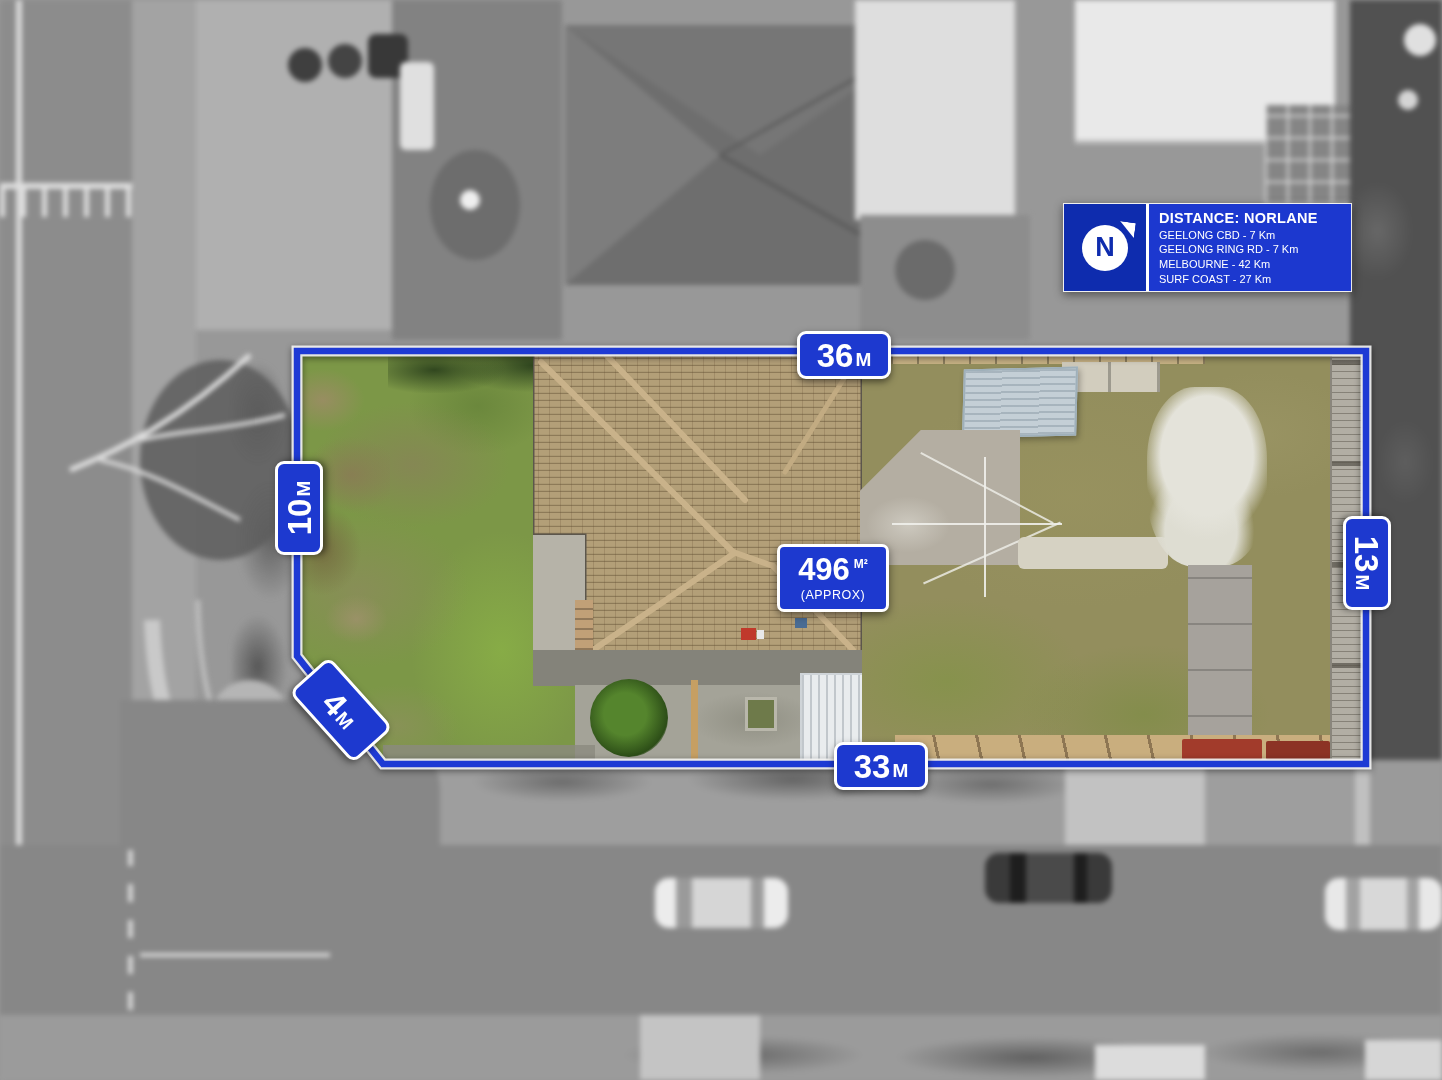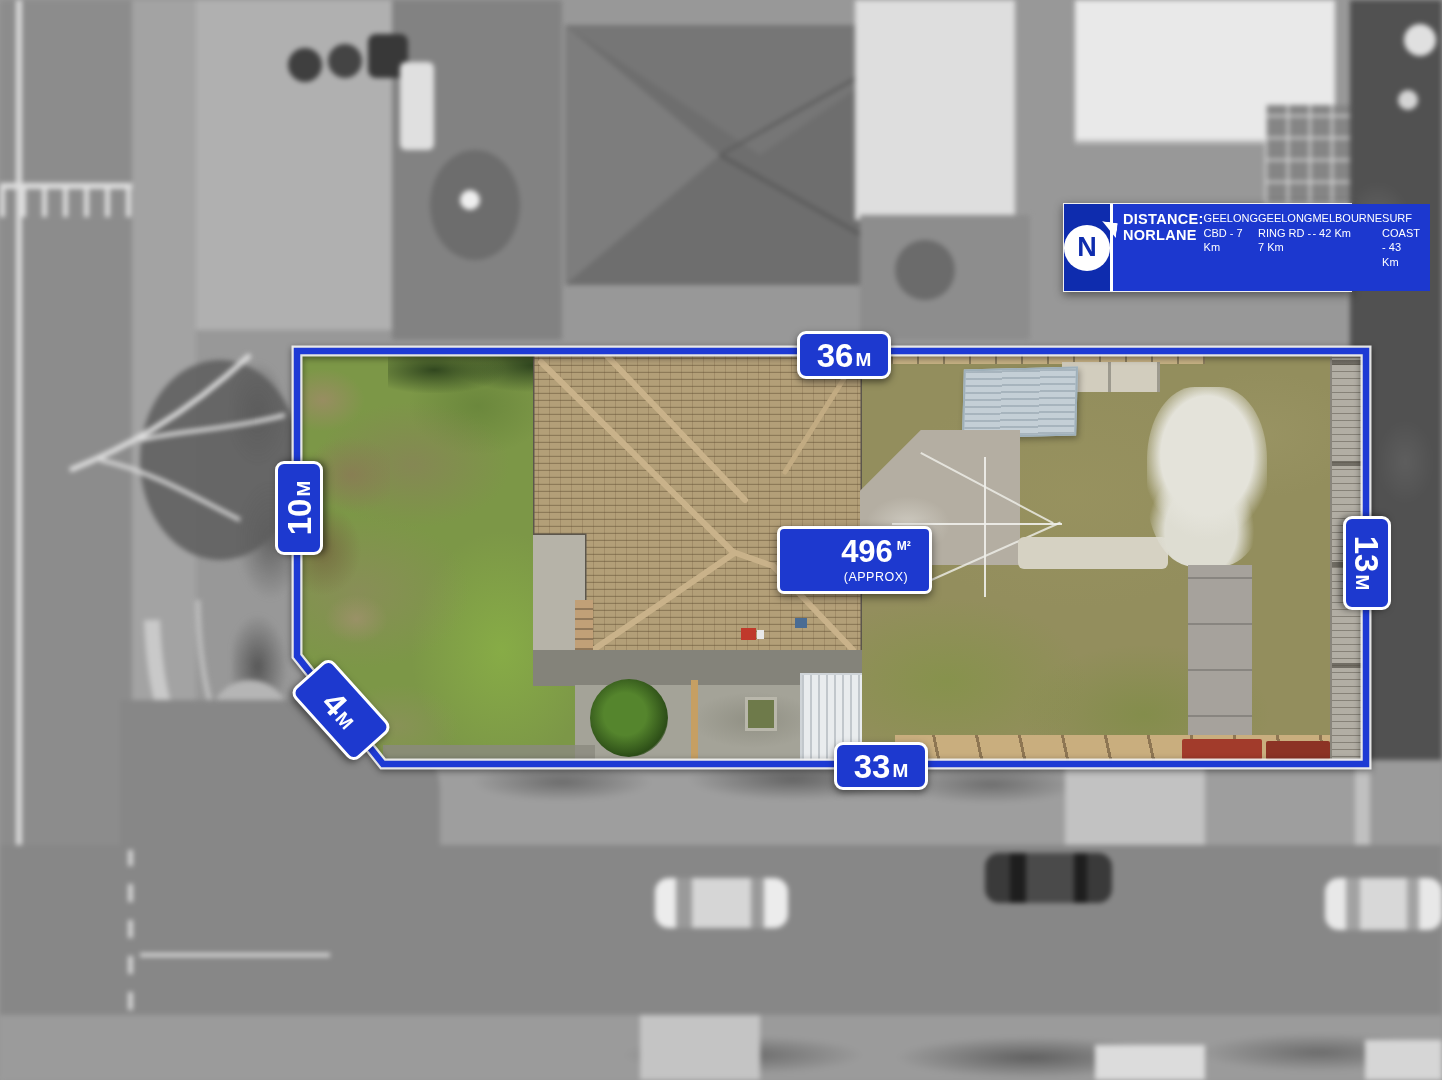--- a/index.html
+++ b/index.html
@@ -11,39 +11,39 @@
   
   #parcel{position:absolute;left:292px;top:347px;width:1078px;height:421px;
           clip-path:polygon(5px 4px,1074px 4px,1074px 417px,91px 417px,5px 309px);
           background:#8f8c5e;}
   
   .dim-label{position:absolute;width:88px;height:42px;background:#1d39cf;border:3px solid #fff;
              border-radius:9px;color:#fff;display:flex;align-items:center;justify-content:center;
              font-weight:bold;box-shadow:0 3px 7px rgba(0,0,0,.5);z-index:30;}
   .dim-label .val{font-size:33px;line-height:1;}
   .dim-label .unit{font-size:19px;line-height:1;margin-left:2px;margin-top:8px;}
-  #area-label{position:absolute;left:777px;top:526px;width:106px;height:62px;background:#1d39cf;
+  #area-label{position:absolute;left:777px;top:544px;width:106px;height:62px;background:#1d39cf;
               border:3px solid #fff;border-radius:7px;color:#fff;display:flex;flex-direction:column;
-              align-items:center;justify-content:center;box-shadow:0 3px 8px rgba(0,0,0,.5);z-index:30;padding-left:43px;}
+              align-items:center;justify-content:center;box-shadow:0 3px 8px rgba(0,0,0,.5);z-index:30;}
   #area-label .row{display:flex;align-items:flex-start;line-height:1;font-weight:bold;}
   #area-label .val{font-size:31px;}
   #area-label .unit{font-size:12px;margin-left:4px;margin-top:4px;}
   #area-label .approx{font-size:12.5px;letter-spacing:.5px;margin-top:3px;font-weight:normal;}
   
   #info-box{position:absolute;left:1063px;top:203px;width:287px;height:87px;display:flex;
             border:1px solid rgba(255,255,255,.85);box-shadow:0 3px 9px rgba(0,0,0,.45);z-index:40;}
   #info-logo{width:82px;background:#0e2cae;display:flex;align-items:center;justify-content:center;
              border-right:3px solid #fff;}
   .logo-circle{position:relative;width:46px;height:46px;background:#fff;border-radius:50%;
                display:flex;align-items:center;justify-content:center;}
   .logo-circle .n{color:#0e2cae;font-size:27px;font-weight:bold;}
   .logo-wedge{position:absolute;right:-7px;top:-3px;width:16px;height:15px;background:#fff;
               clip-path:polygon(0 0,100% 0,100% 100%);transform:rotate(8deg);}
   #info-text{flex:1;background:#1c38cf;color:#fff;padding:7px 10px 6px 10px;display:flex;
-             flex-direction:row;justify-content:center;}
+             flex-direction:column;justify-content:center;}
   #info-text .title{font-size:14.5px;font-weight:bold;letter-spacing:.3px;margin-bottom:2px;}
   #info-text .line{font-size:11px;line-height:1.32;}
 </style>
 </head>
 <body>
 
 <div id="stage">
 
   <div id="bg">
     <div class="abs" style="left:0;top:0;width:132px;height:1080px;background:#8c8c8c;"></div>
@@ -232,17 +232,17 @@
       <div class="logo-circle">
         <span class="n">N</span>
         <span class="logo-wedge"></span>
       </div>
     </div>
     <div id="info-text">
       <div class="title">DISTANCE: NORLANE</div>
       <div class="line">GEELONG CBD - 7 Km</div>
       <div class="line">GEELONG RING RD - 7 Km</div>
       <div class="line">MELBOURNE - 42 Km</div>
-      <div class="line">SURF COAST - 43 Km</div>
+      <div class="line">SURF COAST - 27 Km</div>
     </div>
   </div>
 
 </div>
 
 </body></html>

